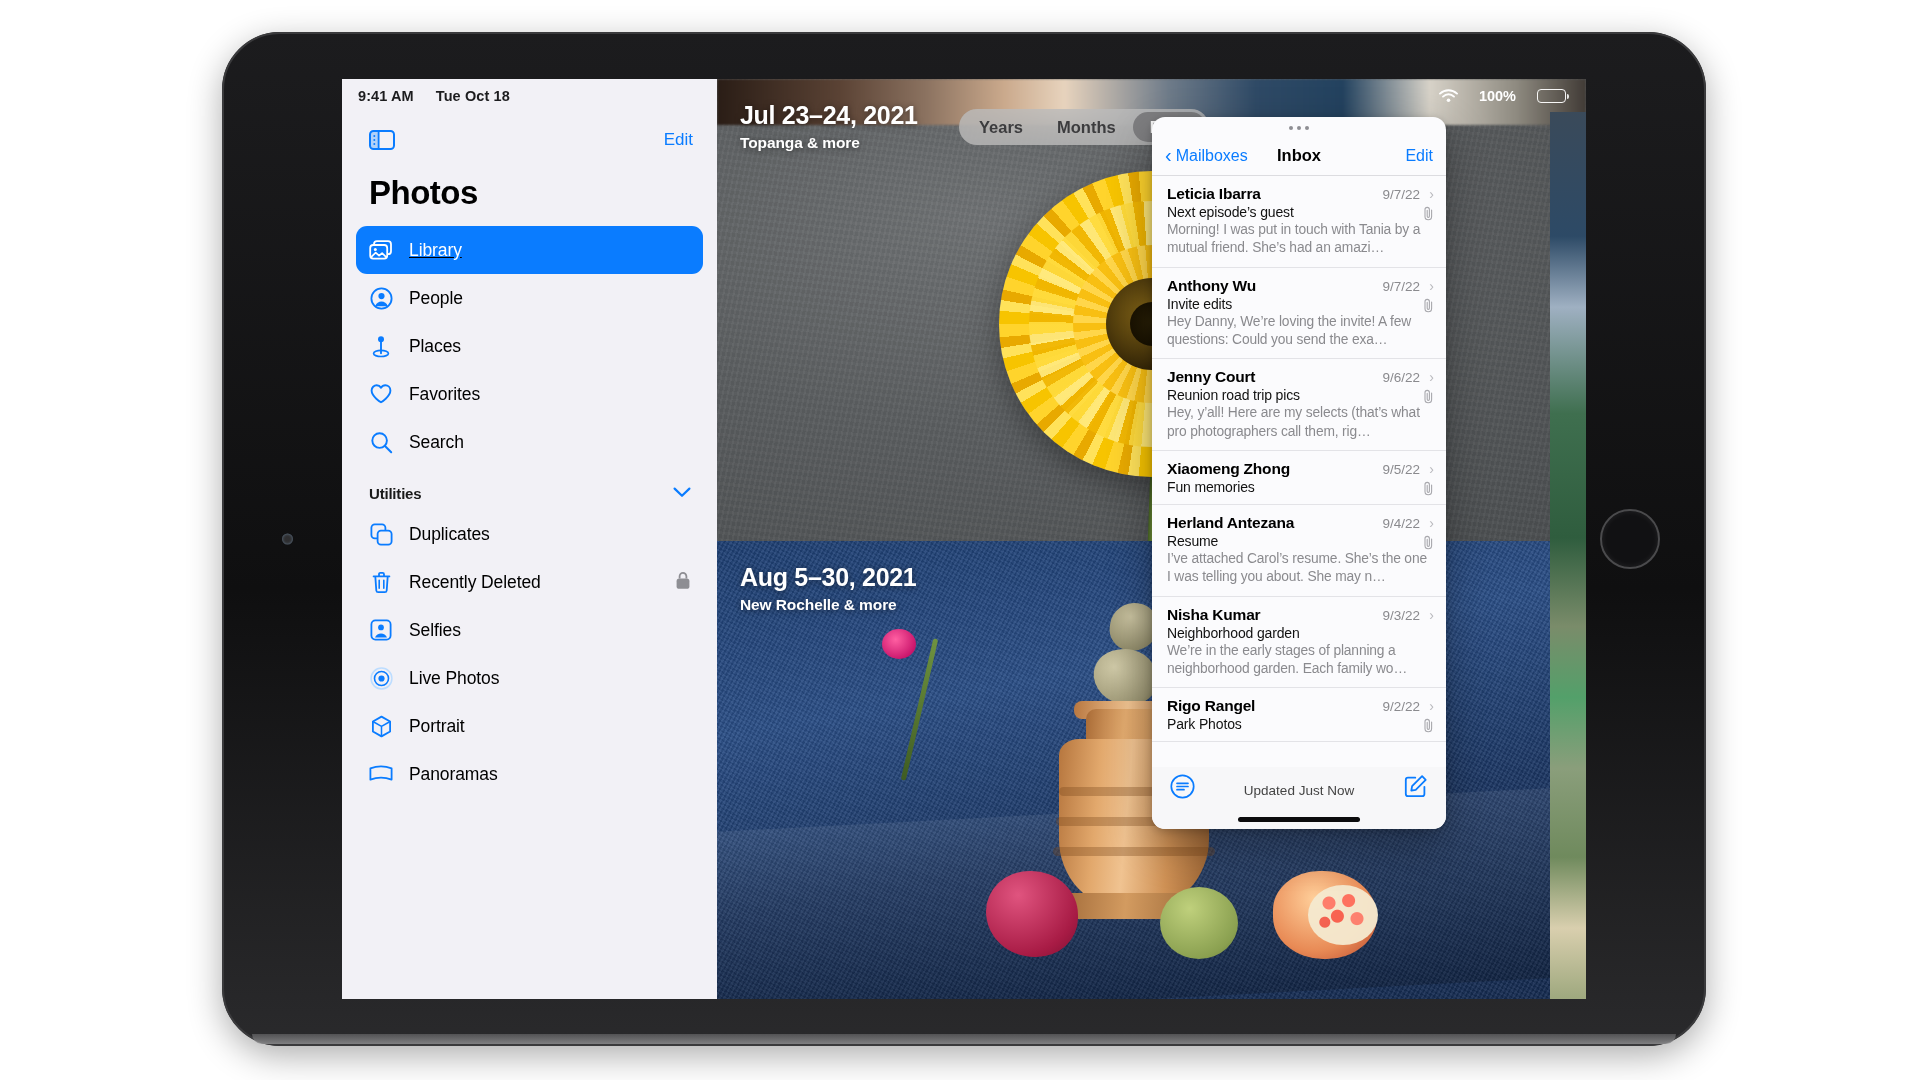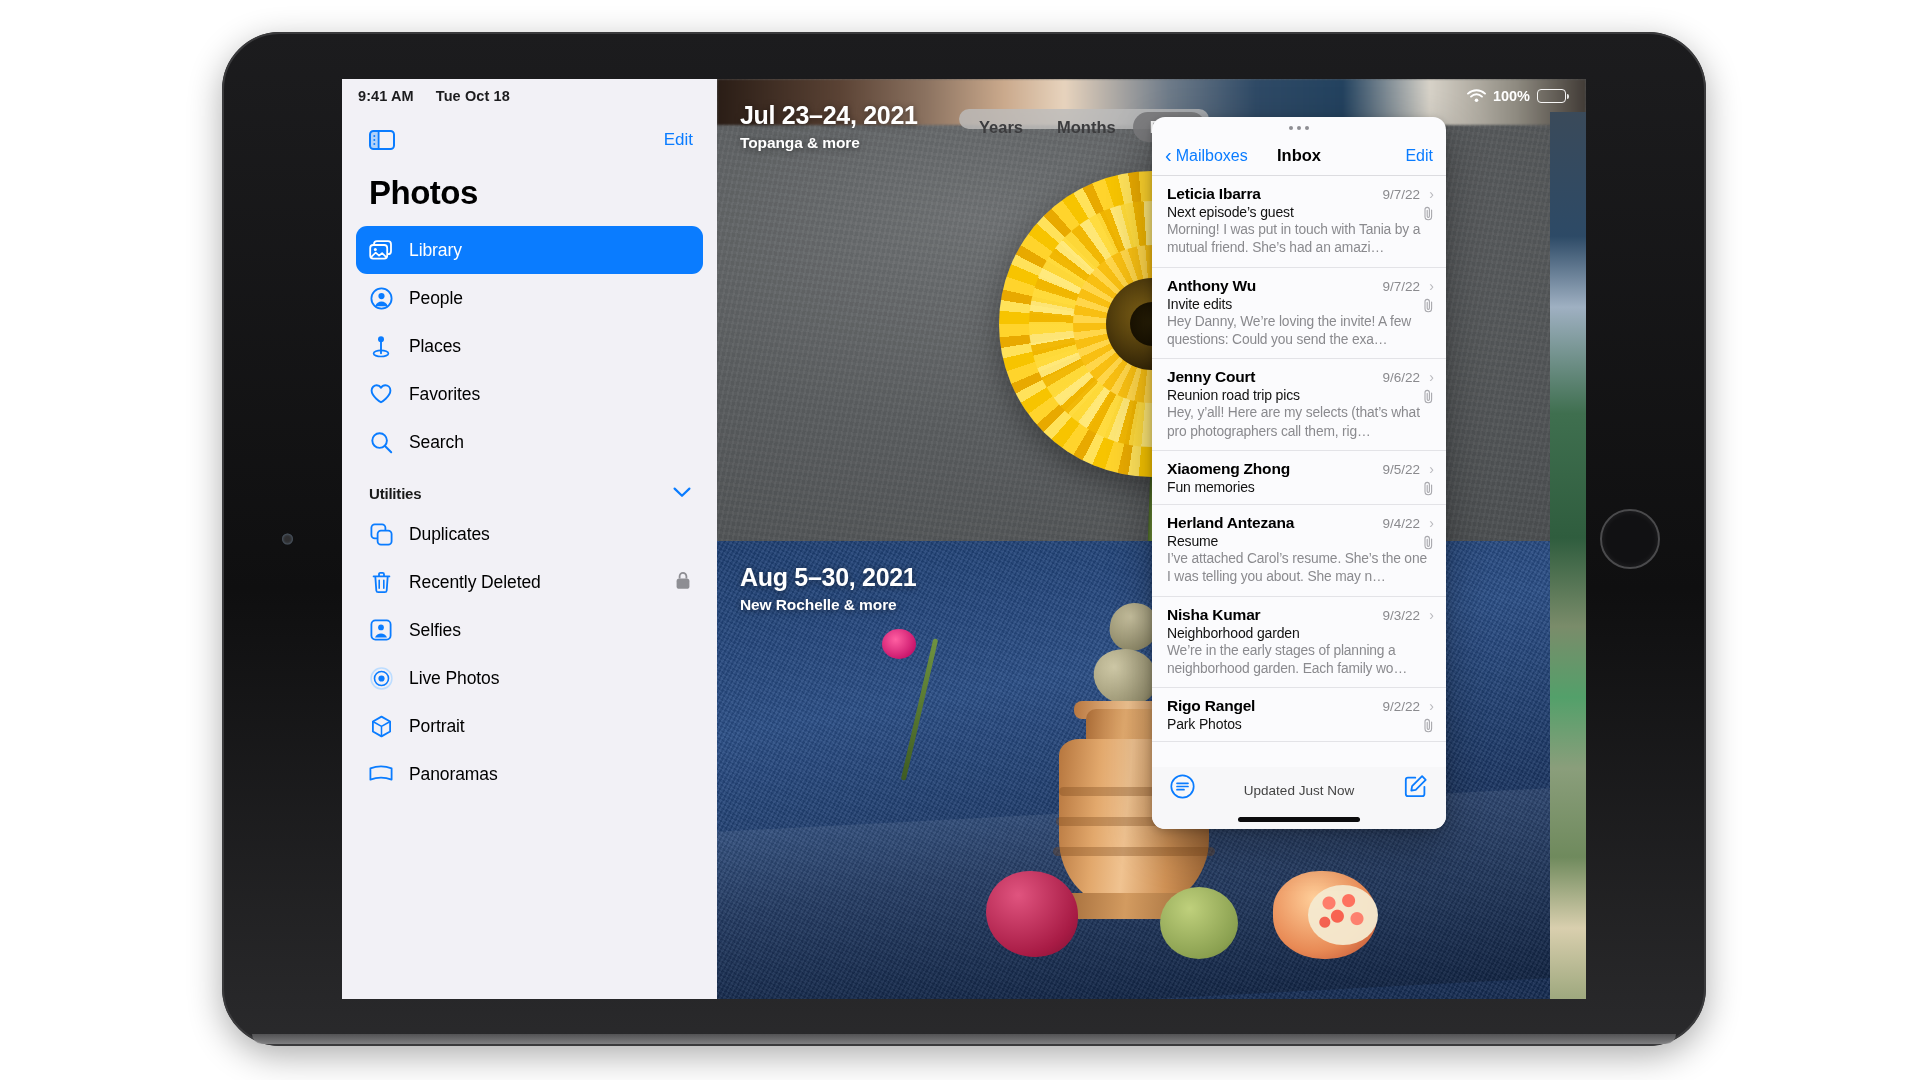--- a/index.html
+++ b/index.html
@@ -65,21 +65,21 @@
     pointer-events: none;
   }
   .status-left {
     position: absolute; left: 16px; top: 0; height: 33px;
     display: flex; align-items: center; gap: 22px;
     font-size: 14.5px; font-weight: 700; color: #1d1d1f;
     letter-spacing: .1px;
   }
   .status-right {
     position: absolute; right: 20px; top: 0; height: 33px;
-    display: flex; align-items: center; gap: 7px;
+    display: flex; align-items: center; gap: 21px;
     font-size: 14.5px; font-weight: 700; color: #ffffff;
   }
   .wifi-glyph { display: block; }
   .battery-shell {
     width: 29px; height: 14px;
     border: 1.6px solid rgba(255,255,255,.95);
     border-radius: 4px; position: relative;
     padding: 1.6px;
   }
   .battery-shell::after {
@@ -114,21 +114,21 @@
     letter-spacing: -.5px;
   }
   .nav-list { padding: 0 14px; }
   .nav-row {
     display: flex; align-items: center; gap: 15px;
     height: 48px;
     padding: 0 12px;
     border-radius: 11px;
     cursor: pointer;
   }
-  .nav-row.selected { background: #0a7cff; }
+  .nav-row.selected { background: #0a7cff; text-decoration: underline; }
   .nav-row .nav-ico {
     width: 26px; height: 26px;
     display: flex; align-items: center; justify-content: center;
     flex: 0 0 26px;
   }
   .nav-row .nav-label {
     font-size: 17.5px; color: #000; font-weight: 400;
     letter-spacing: -.1px;
   }
   .nav-row.selected .nav-label { color: #fff; }
@@ -316,22 +316,22 @@
   }
   .photo-sub {
     font-size: 15.5px; font-weight: 600; color: #fff; margin-top: 4px;
     letter-spacing: -.1px;
   }
 
   
   #time-segment {
     position: absolute; z-index: 30;
     left: 617px; top: 30px;
-    display: flex; 
-    height: 20px; padding: 3px;
+    display: flex; align-items: center;
+    height: 36px; padding: 3px;
     border-radius: 18px;
     background: rgba(190,190,190,.78);
     backdrop-filter: blur(14px);
   }
   .seg-item {
     padding: 0 17px; height: 30px; line-height: 30px;
     font-size: 16.5px; font-weight: 600; color: #3c3c3e;
     border-radius: 15px; cursor: pointer; white-space: nowrap;
   }
   .seg-item.active {

